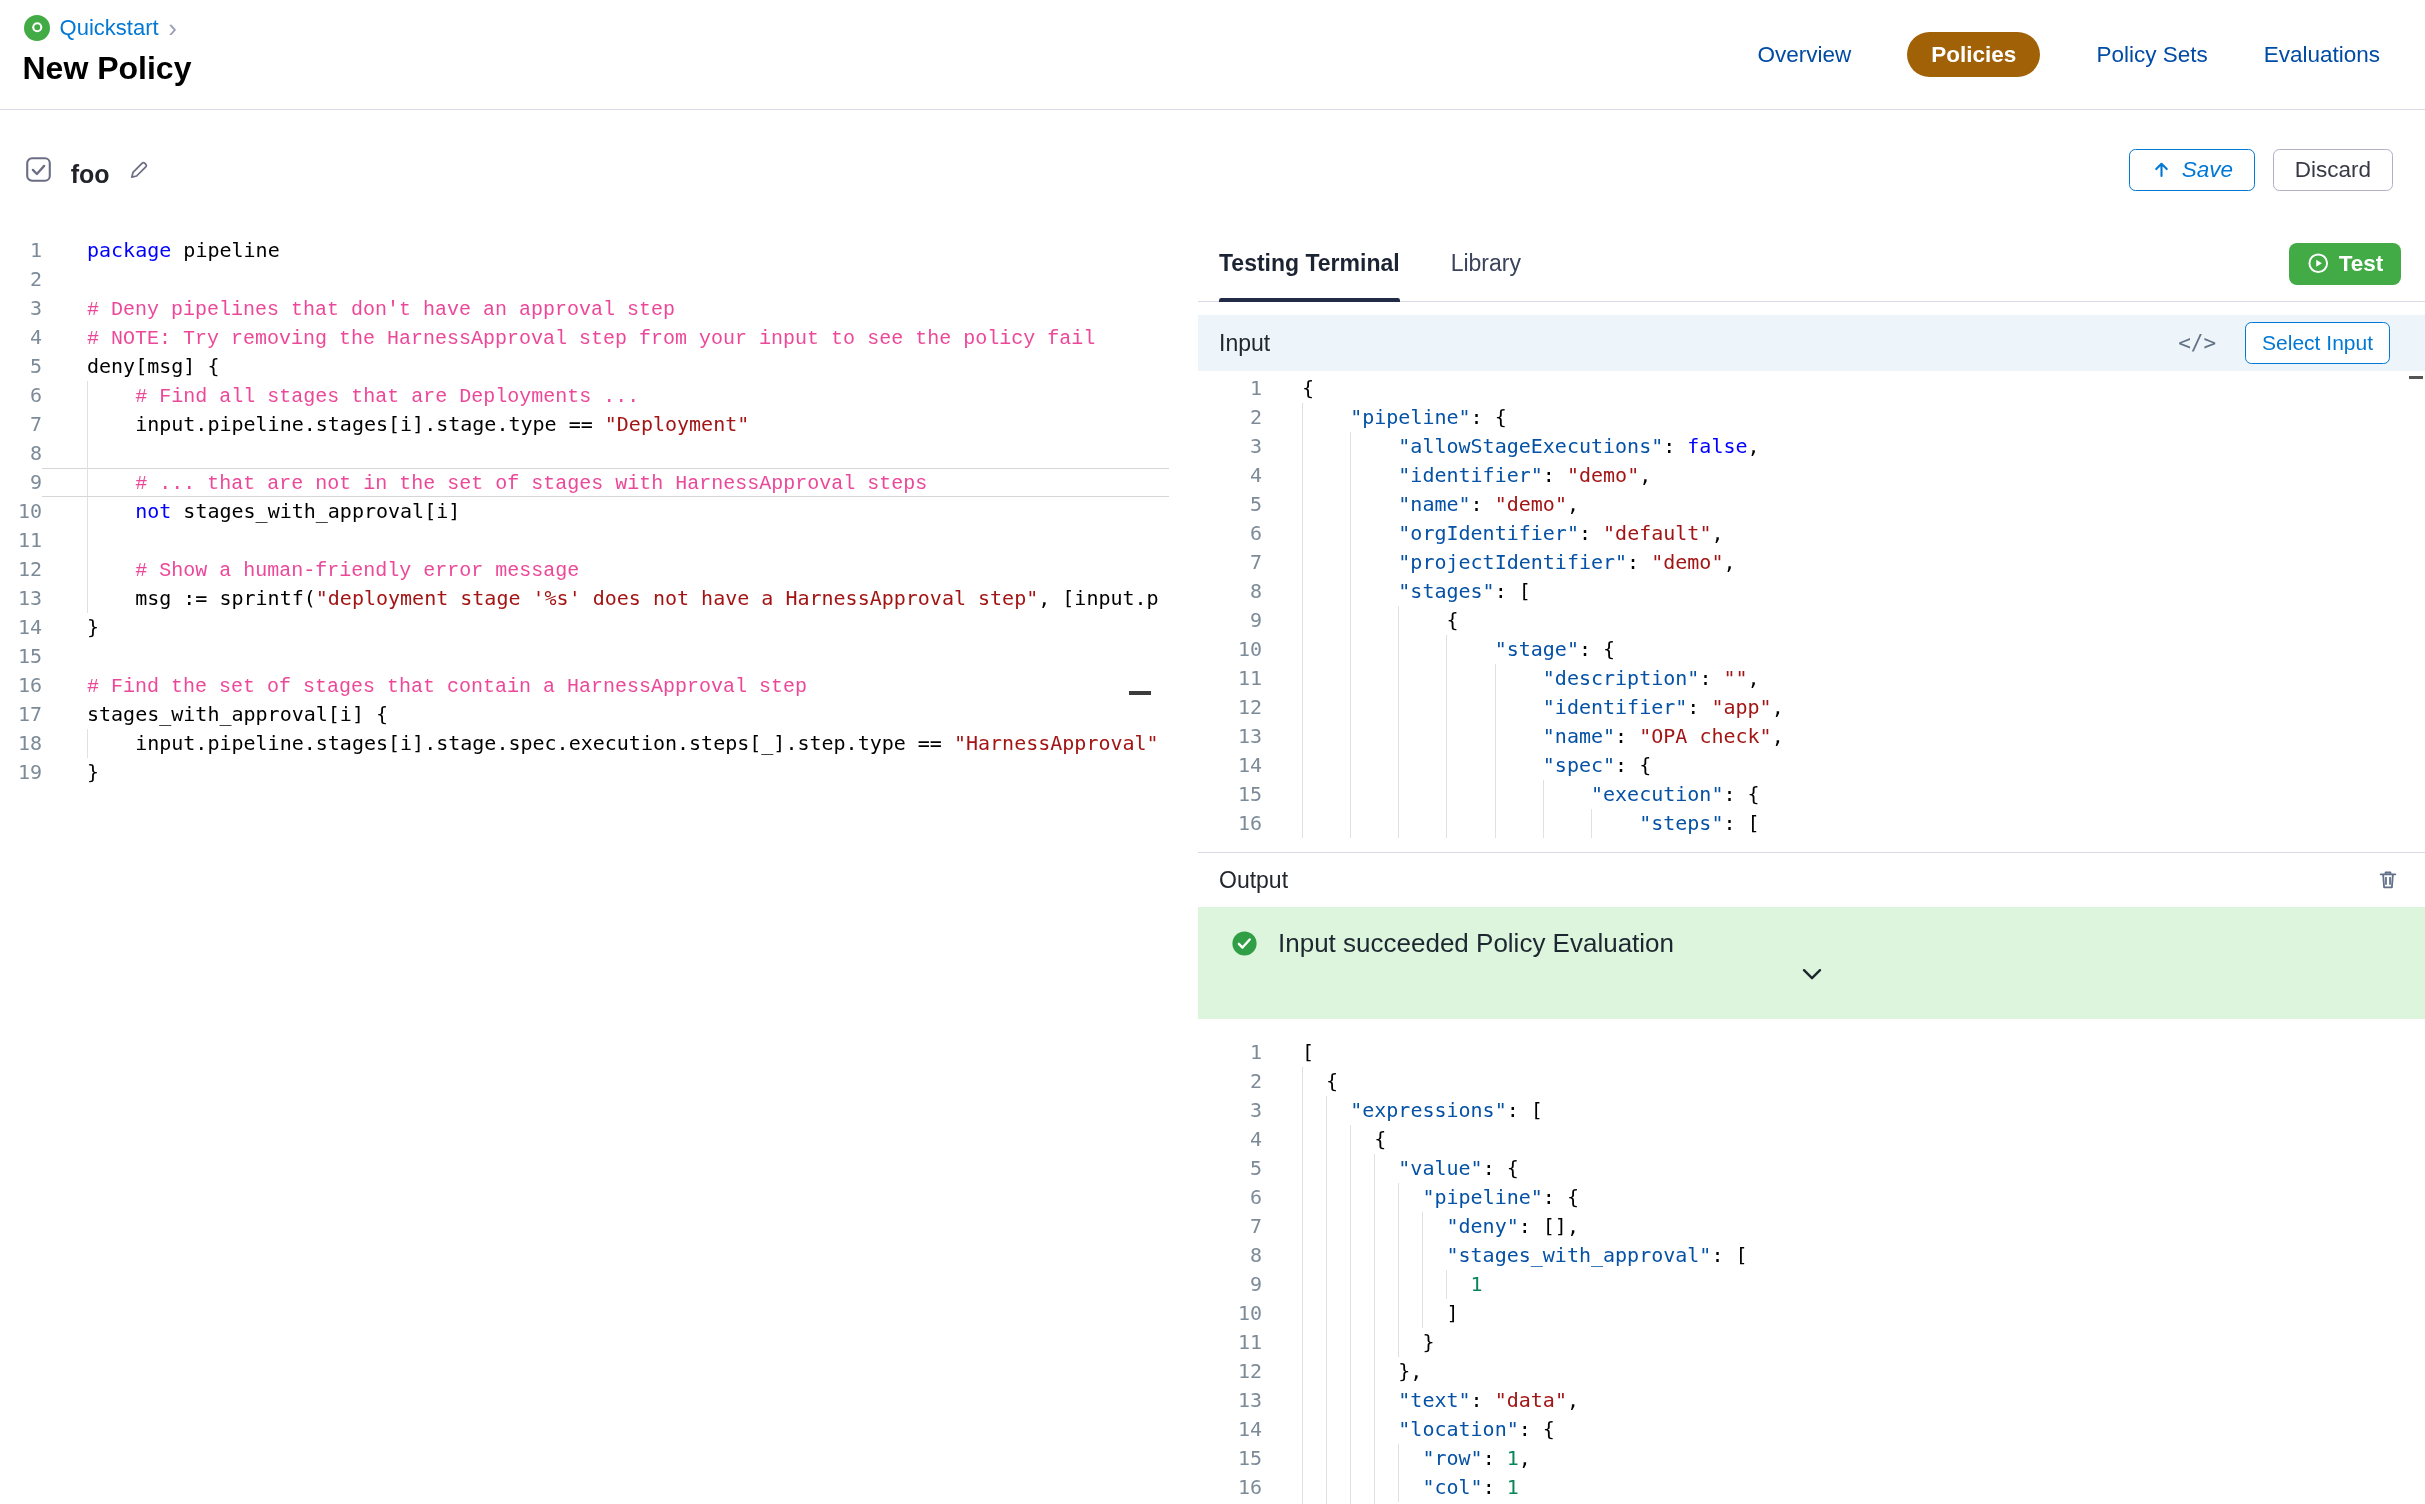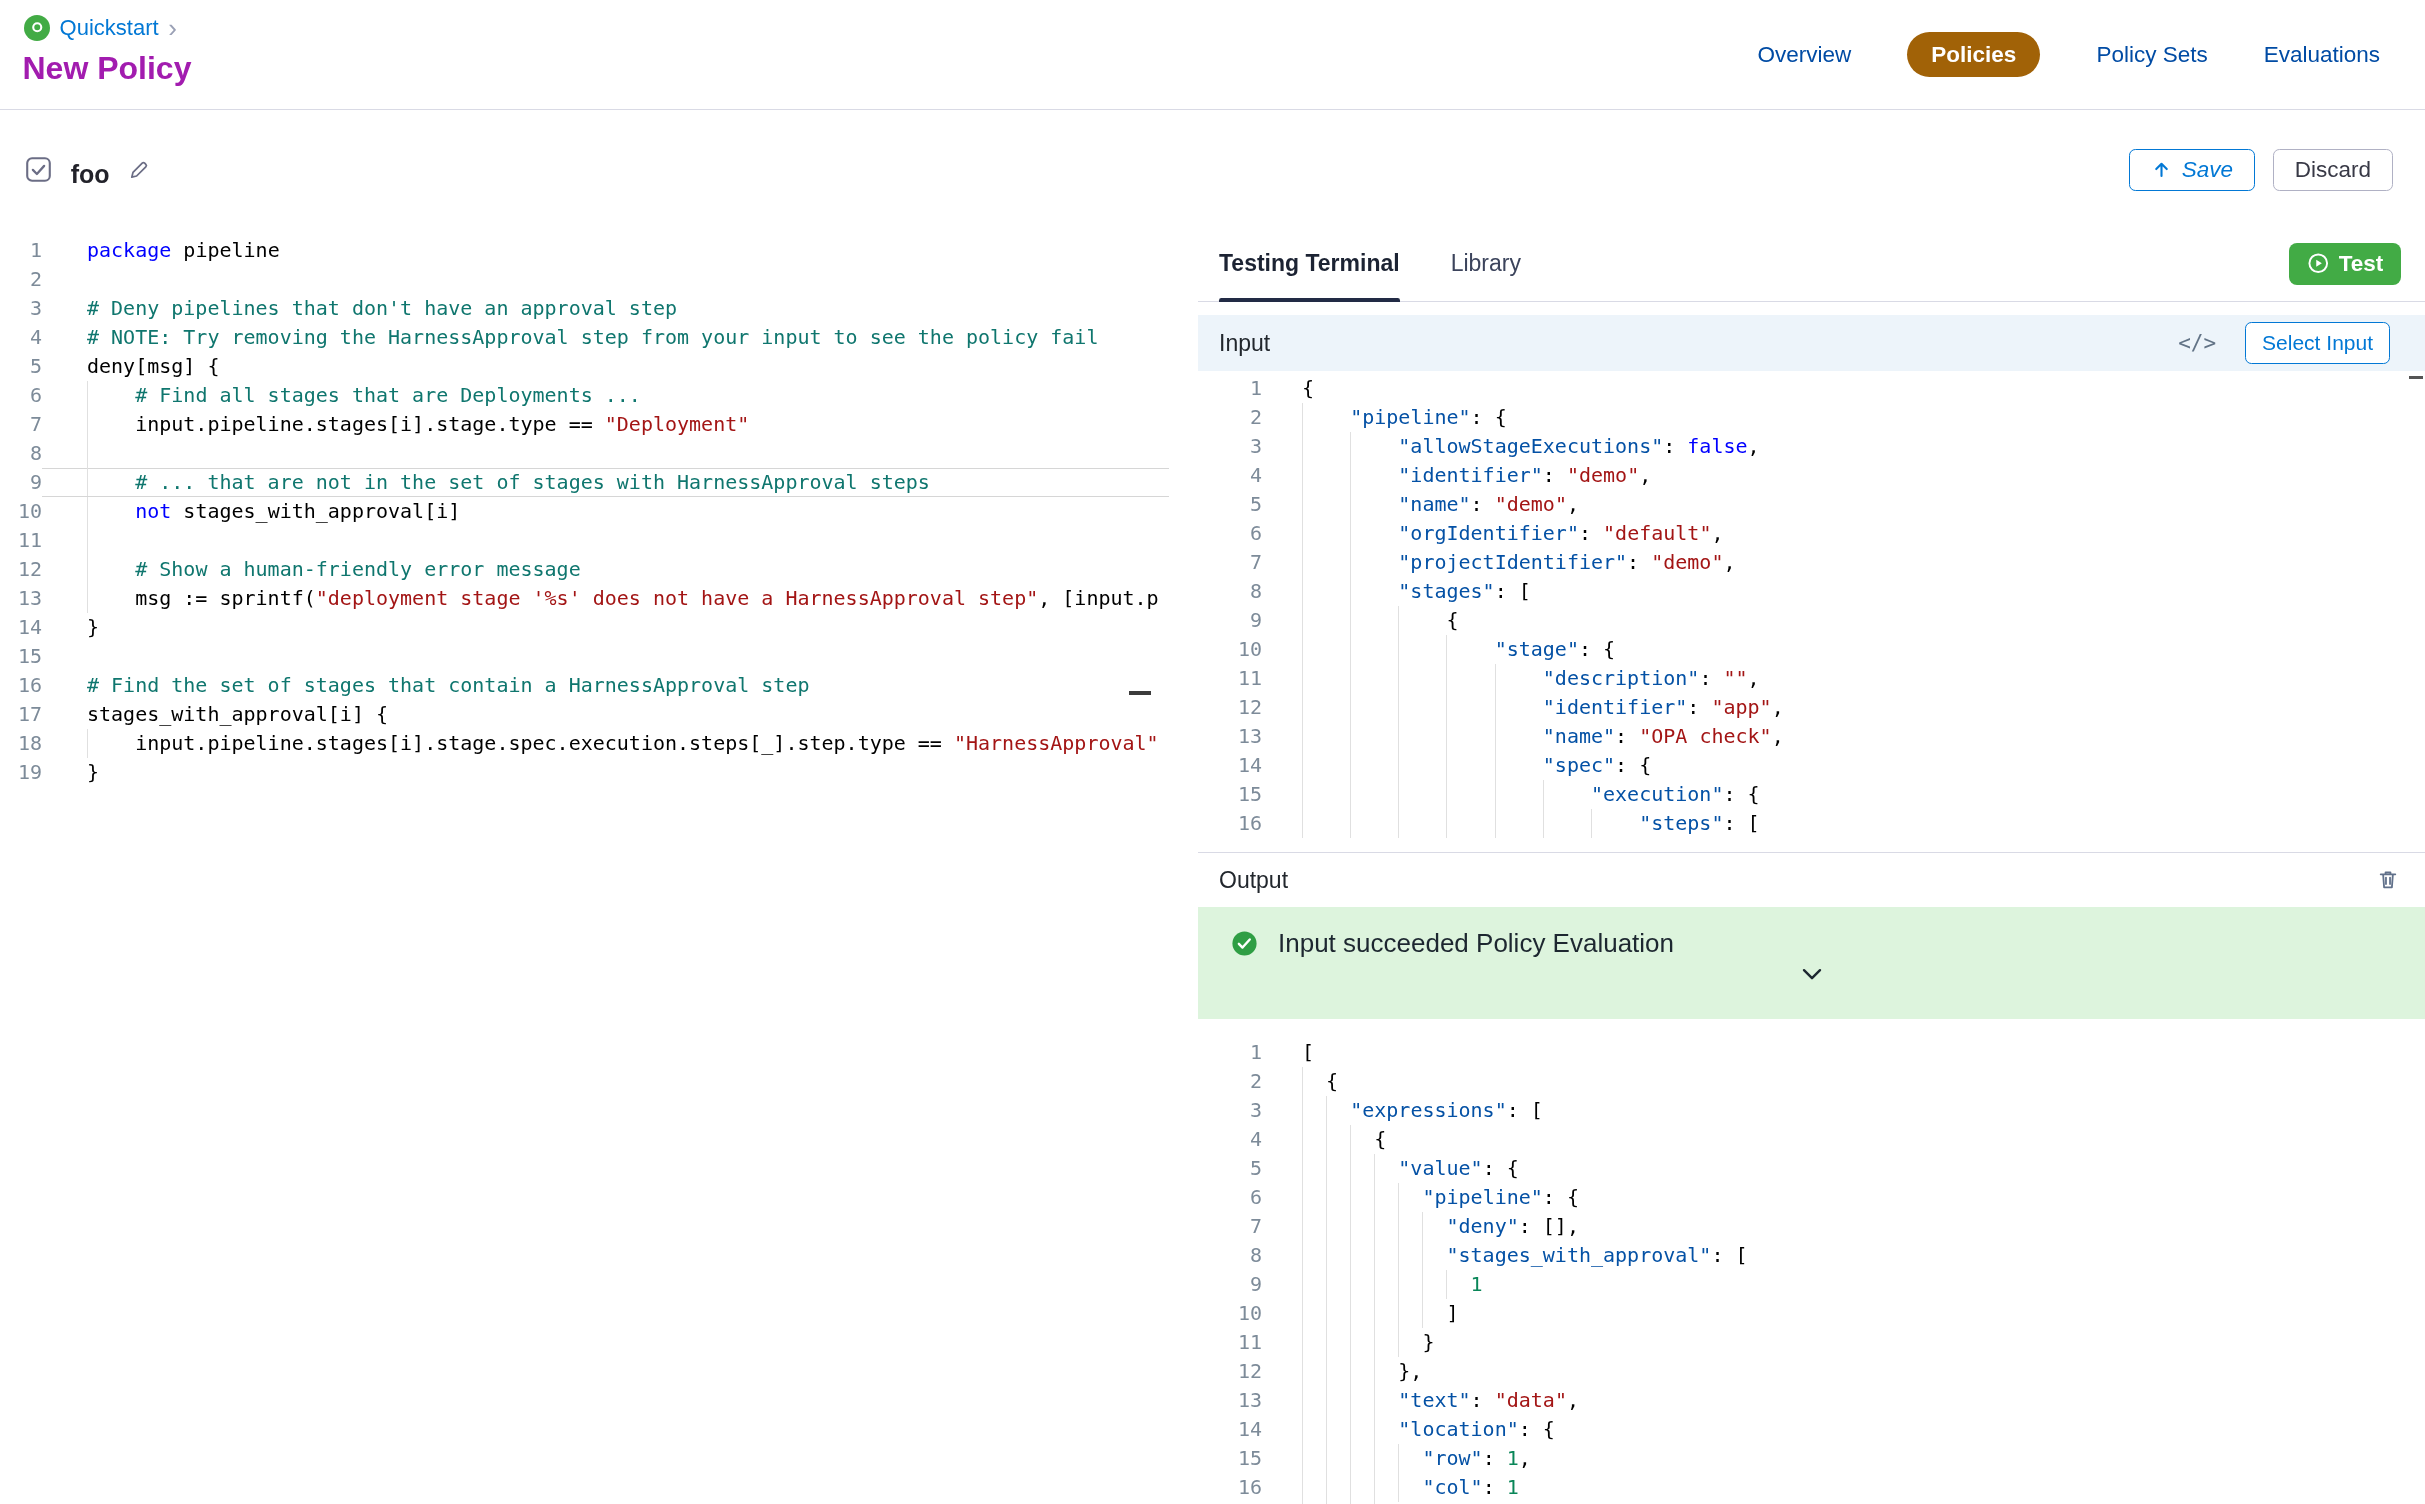--- a/index.html
+++ b/index.html
@@ -7,21 +7,21 @@
     font-family:"Liberation Sans","DejaVu Sans",sans-serif; color:#22272d; }
 
   
   .page-header { position:absolute; top:0; left:0; right:0; height:110px;
     border-bottom:0.8px solid #d9dae5; background:#fff; }
   .breadcrumb { position:absolute; top:14.5px; left:24px; display:flex; align-items:center; gap:9.6px; font-size:22px; }
   .project-dot { width:26px; height:26px; border-radius:50%; background:#42ab45; display:flex; align-items:center; justify-content:center; }
   .project-dot svg { display:block; }
   .crumb-link { color:#0278d5; cursor:pointer; }
   .crumb-chevron { color:#9aa0b5; font-size:26px; line-height:22px; }
-  .page-title { position:absolute; top:50px; left:22.5px; font-size:32px; font-weight:700; color:#a21caf; }
+  .page-title { position:absolute; top:50px; left:22.5px; font-size:32px; font-weight:700; color:#000000; }
   .top-nav { position:absolute; top:0; right:45px; height:113px; display:flex; align-items:flex-start; padding-top:32px; gap:56px; font-size:22.5px; }
   .top-nav .nav-item { color:#004ba4; cursor:pointer; padding:9.6px 0; font-weight:500; }
   .top-nav .nav-item.active { background:#a16207; color:#fff; border-radius:803px; padding:9.6px 24px; font-weight:600; }
 
   
   .toolbar { position:absolute; top:113px; left:0; right:0; height:113px; background:#fff; }
   .policy-id { position:absolute; left:24px; top:0; height:113px; display:flex; align-items:center; gap:17.7px; }
   .policy-name { font-size:25px; font-weight:700; color:#22222a;margin-top:9px; }
   .icon-btn { background:none; border:none; cursor:pointer; display:flex; align-items:center; }
   .toolbar-actions { position:absolute; right:32px; top:0; height:113px; display:flex; align-items:center; gap:17.7px; }
@@ -30,21 +30,21 @@
   .btn-save { border:0.8px solid #0278d5; color:#0278d5; font-weight:500;font-style:italic; }
   .btn-discard { border:0.8px solid #b0b1c4; color:#383946; font-weight:500; }
 
   
   .editor { font-family:"DejaVu Sans Mono","Liberation Mono",monospace; font-size:20px; overflow:hidden; position:relative; background:#fff; }
   .cl { position:relative; height:29px; line-height:29px; white-space:pre; display:flex; width:100%; }
   .ln { flex:none; text-align:right; color:#7d8b99; }
   .code { position:relative; flex:1; white-space:pre; }
   .ig { position:absolute; top:0; height:29px; border-left:0.8px solid #e0e0e0; width:0; }
   .kw  { color:#0000ff; }
-  .cm  { color:#0f766e; }
+  .cm  { color:#ec4899;font-family:Liberation Mono, monospace; }
   .str { color:#a31515; }
   .pl  { color:#000000; }
   .key { color:#0451a5; }
   .val { color:#a31515; }
   .bool{ color:#0000ff; }
   .num { color:#098658; }
   .cur::before, .cur::after { content:""; position:absolute; left:42px; right:0; height:0; border-top:0.8px solid #d6d6d6; }
   .cur::before { top:0; } .cur::after { bottom:0; }
 
   

